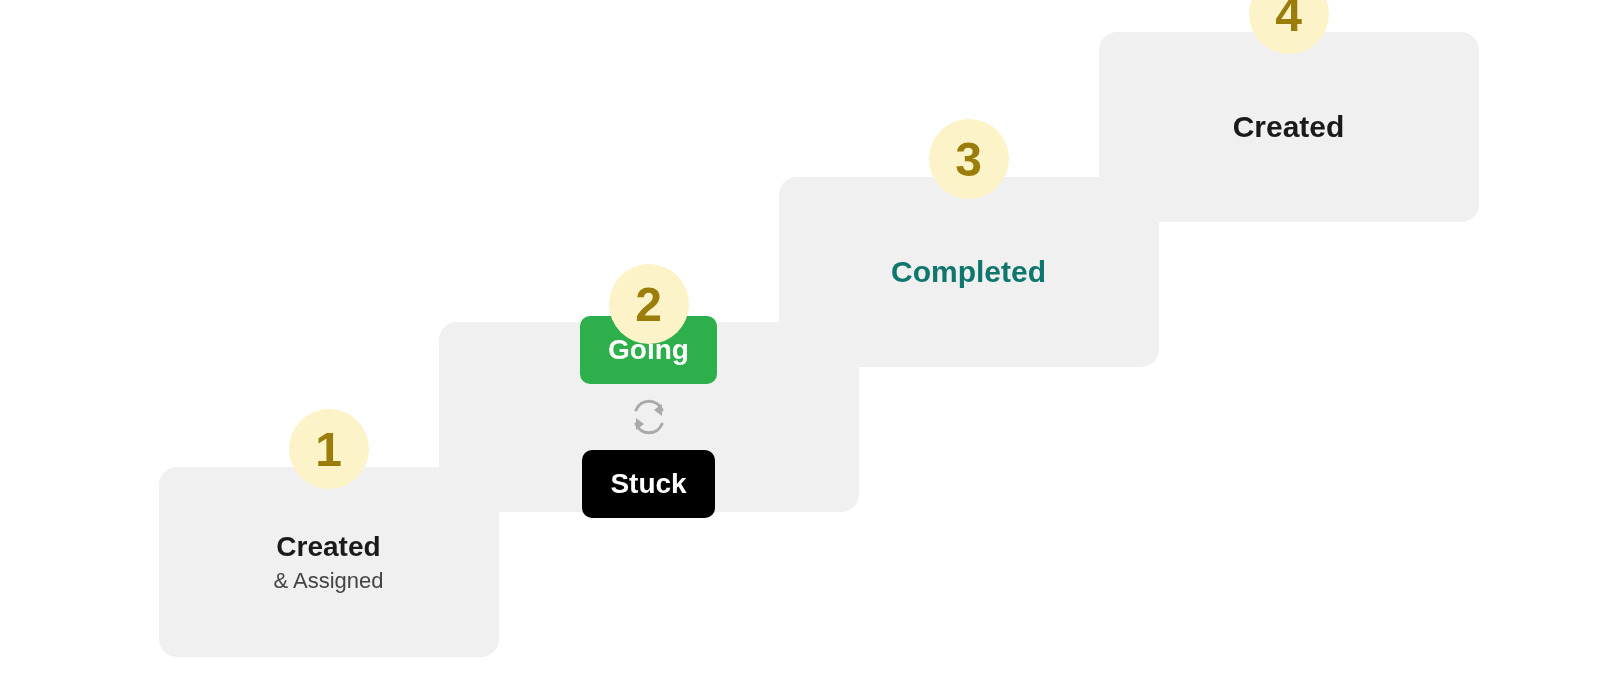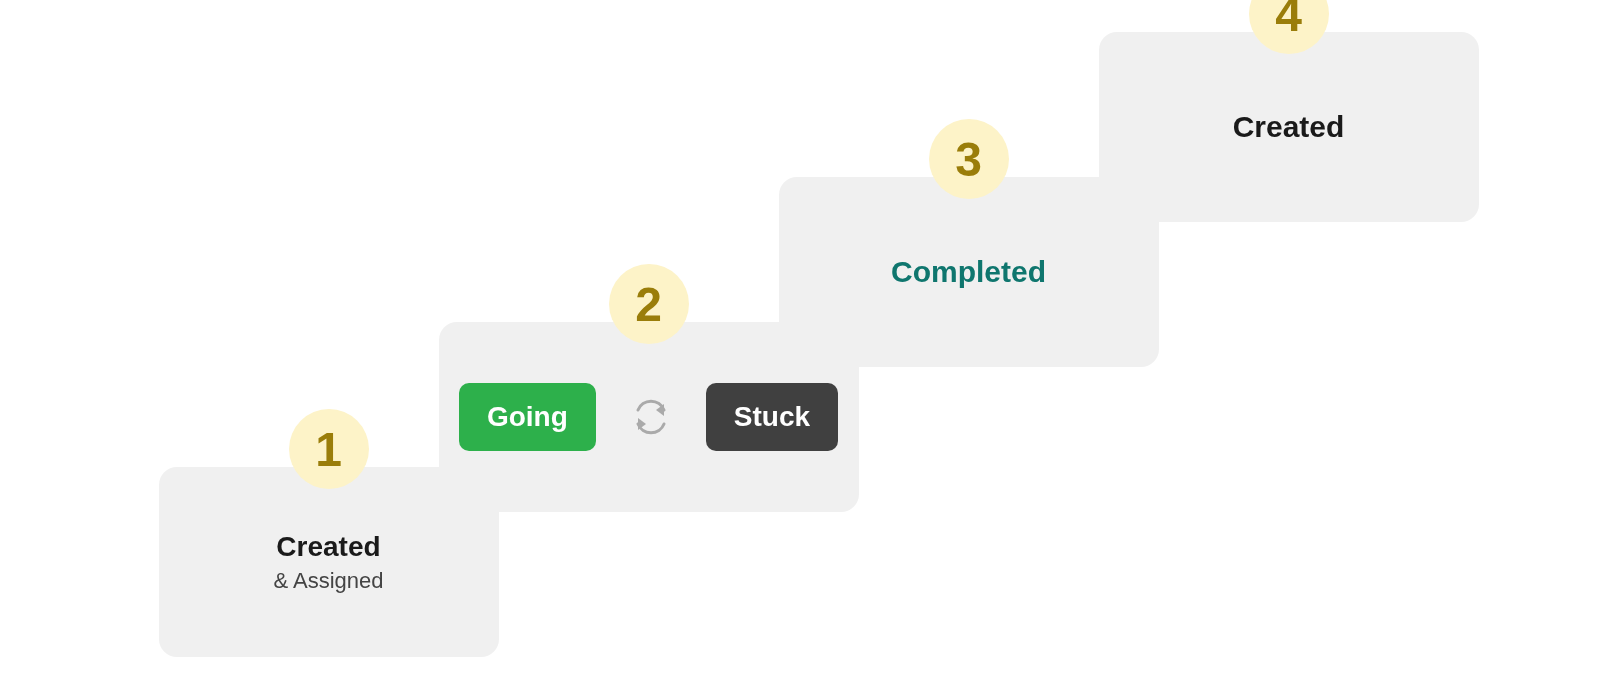--- a/index.html
+++ b/index.html
@@ -83,41 +83,41 @@
 
     
     .step-2-wrapper {
       left: 340px;
       bottom: 145px;
     }
 
     .step-2-card {
       width: 420px;
       height: 190px;
-      flex-direction: row;
-      gap: 34px;
+      flex-direction: column;
+      gap: 12px;
       padding: 20px;
     }
 
     .status-btn {
       border: none;
       border-radius: 10px;
       padding: 18px 28px;
       font-size: 28px;
       font-weight: 600;
       color: #ffffff;
       cursor: pointer;
     }
 
     .btn-going {
       background: #2db04b;
     }
 
     .btn-stuck {
-      background: #404040;
+      background: #000000;
     }
 
     .swap-icon {
       font-size: 36px;
       color: #aaaaaa;
       display: flex;
       align-items: center;
       justify-content: center;
     }
 

